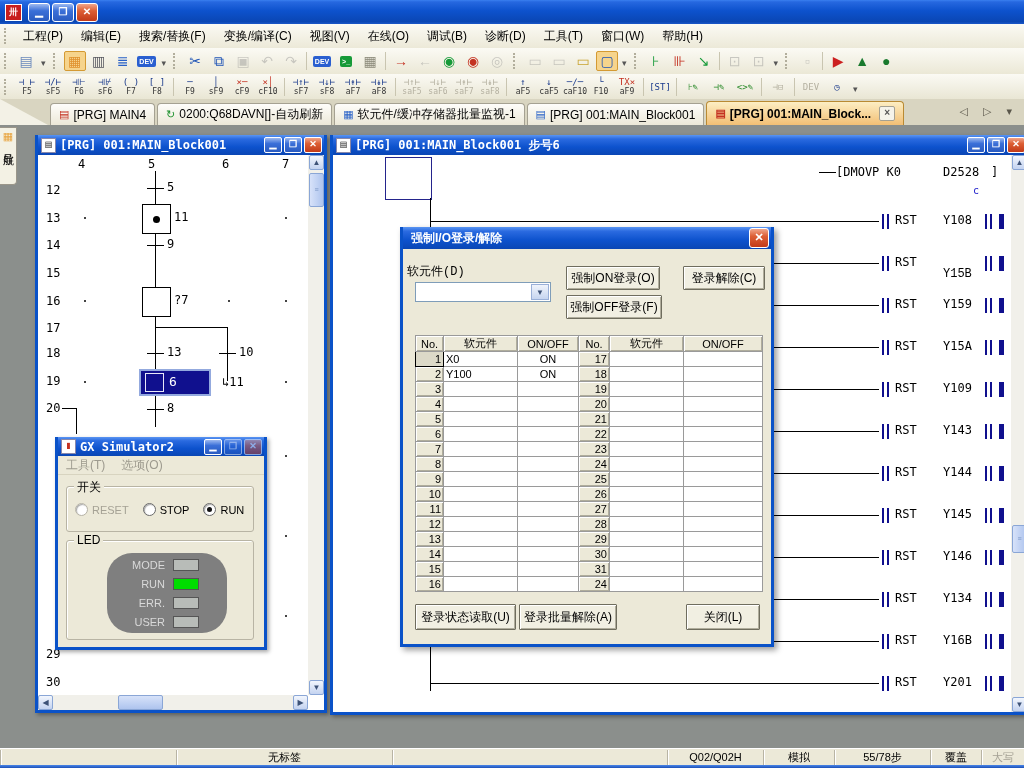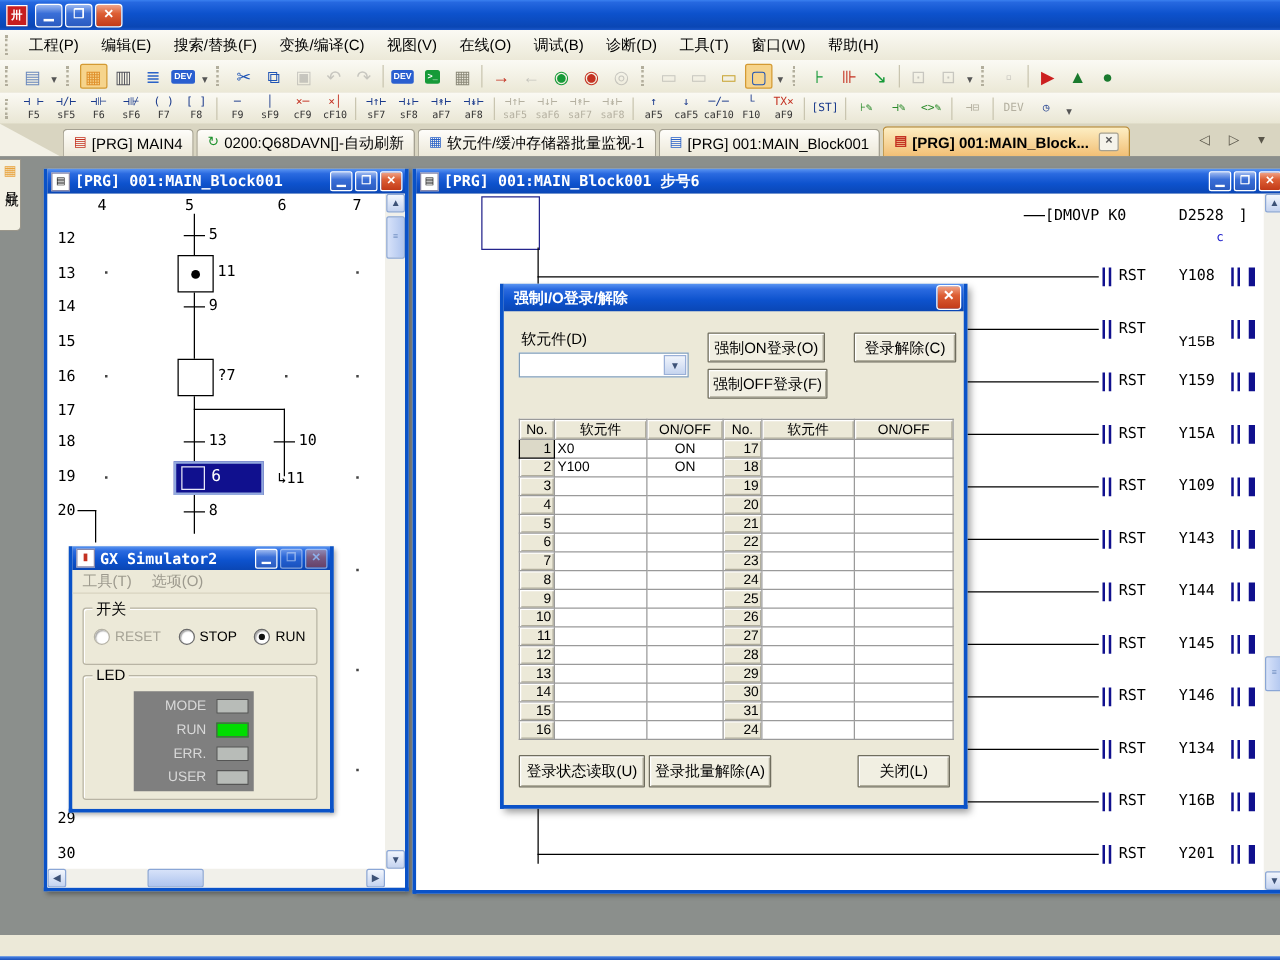--- a/index.html
+++ b/index.html
@@ -720,21 +720,21 @@
                 <span>STOP</span>
               </div>
               <div class="radio-item">
                 <div class="radio checked"></div>
                 <span>RUN</span>
               </div>
             </div>
         </div>
         <div class="groupbox" style="left:8px;top:84px;width:186px;height:98px;">
           <div class="gb-label">LED</div>
-          <div id="led-panel" style="left:40px;top:12px;width:96px;height:80px;padding-top:2px;box-sizing:border-box;">
+          <div id="led-panel" style="left:40px;top:12px;width:120px;height:80px;padding-top:2px;box-sizing:border-box;border-radius:25px;">
               <div class="led-row">
                 <div class="led-label">MODE</div>
                 <div class="led" style="background: rgb(184, 188, 184);"></div>
               </div>
               <div class="led-row">
                 <div class="led-label">RUN</div>
                 <div class="led" style="background: rgb(0, 221, 0);"></div>
               </div>
               <div class="led-row">
                 <div class="led-label">ERR.</div>
@@ -747,21 +747,21 @@
             </div>
         </div>
       </div>
     </div>
 
     <div id="dialog">
       <div class="wtitle">
         <div class="wttext" style="margin-left:6px;">强制I/O登录/解除</div>
         <div class="xbtn">✕</div>
       </div>
-      <div class="dlg-label" style="left:14px;top:36px;">软元件(D)</div>
+      <div class="dlg-label" style="left:4px;top:36px;font-family:Liberation Mono, monospace;">软元件(D)</div>
       <div class="combo" style="left:12px;top:55px;width:136px;">
         <div class="cval"></div>
         <div class="cbtn">▼</div>
       </div>
       <div class="pbtn" style="left:163px;top:39px;width:92px;height:22px;">强制ON登录(O)</div>
       <div class="pbtn" style="left:280px;top:39px;width:80px;height:22px;">登录解除(C)</div>
       <div class="pbtn" style="left:163px;top:68px;width:94px;height:22px;">强制OFF登录(F)</div>
       <table id="fio-table">
         <thead>
             <tr id="fio-head">
@@ -904,15 +904,25 @@
             </tr>
           </tbody>
       </table>
       <div class="pbtn" style="left:12px;top:377px;width:99px;height:24px;">登录状态读取(U)</div>
       <div class="pbtn" style="left:116px;top:377px;width:96px;height:24px;">登录批量解除(A)</div>
       <div class="pbtn" style="left:283px;top:377px;width:72px;height:24px;">关闭(L)</div>
     </div>
 
   </div>
 
+  <div id="statusbar">
+      <div class="seg" style="width: 175px;"></div>
+      <div class="seg" style="width: 215px;">无标签</div>
+      <div class="seg" style="flex: 1 1 0%;"></div>
+      <div class="seg" style="width: 95px;">Q02/Q02H</div>
+      <div class="seg" style="width: 70px;">模拟</div>
+      <div class="seg" style="width: 95px;">55/78步</div>
+      <div class="seg" style="width: 50px;">覆盖</div>
+      <div class="seg dis" style="width: 42px;">大写</div>
+    </div>
   <div id="bluebar"></div>
 
 </div>
 
 </body></html>

